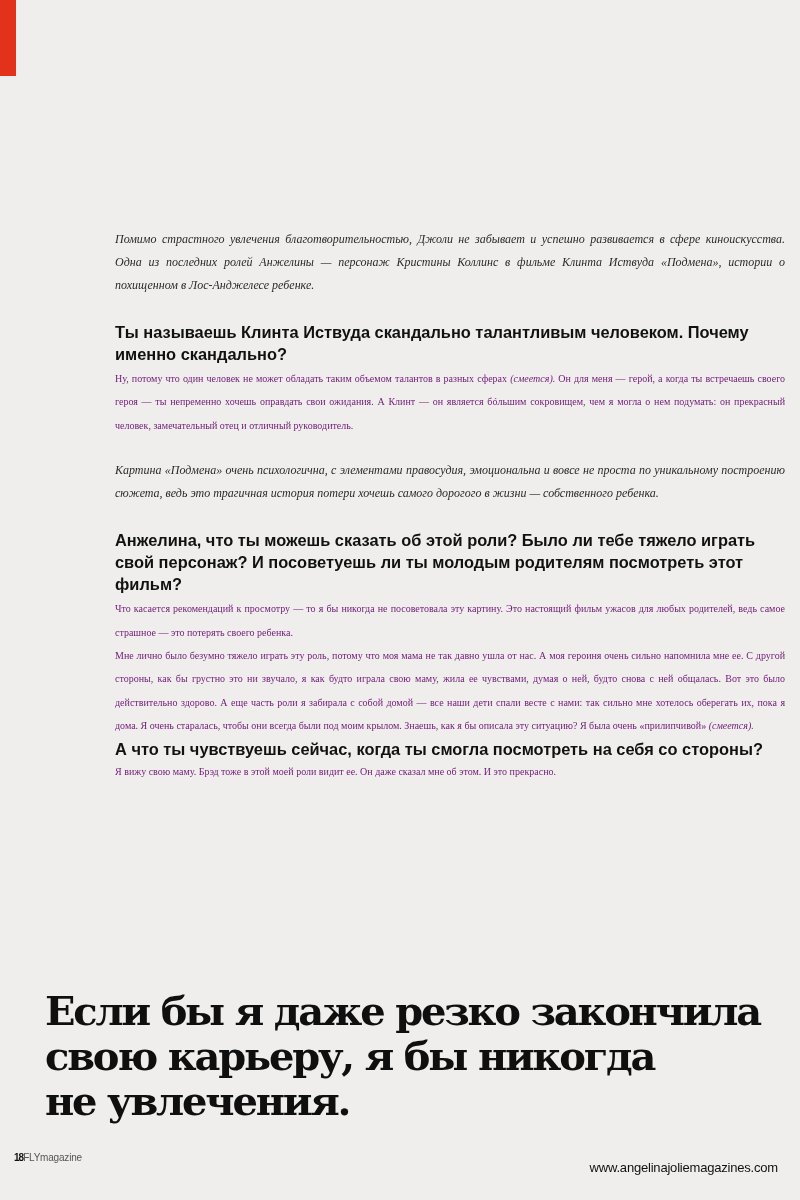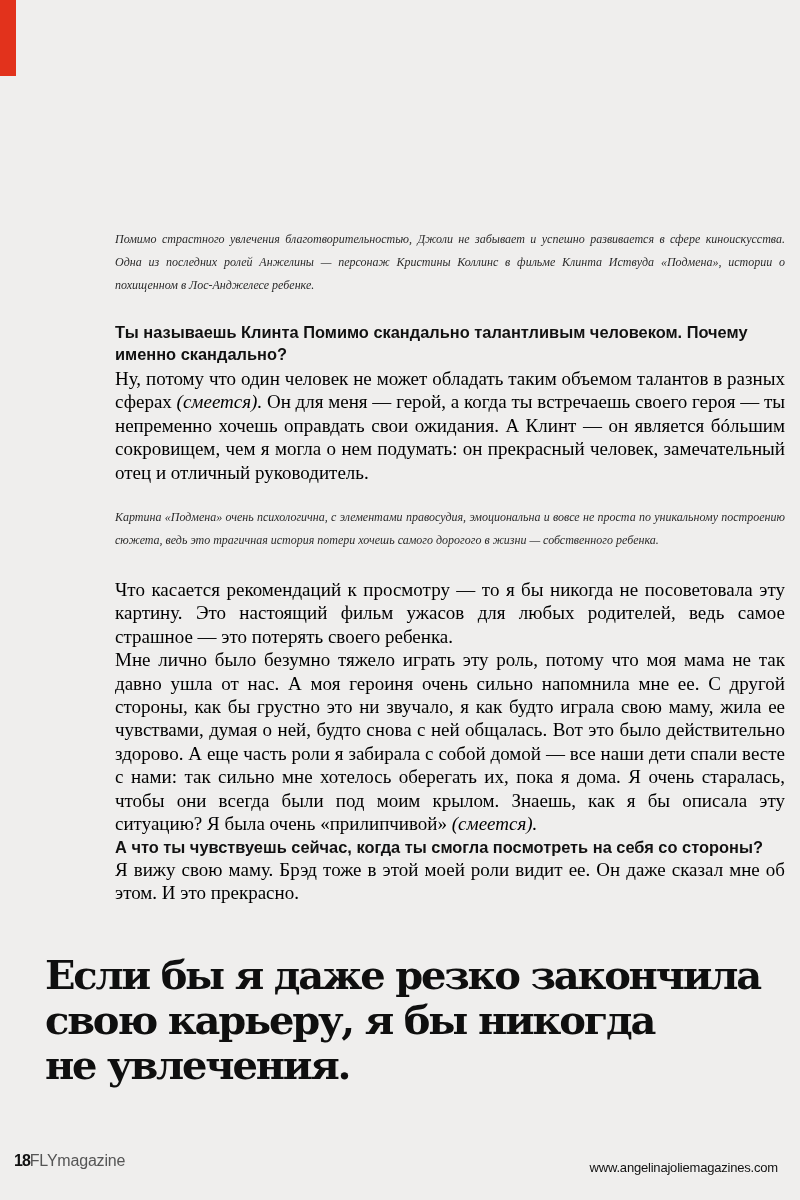--- a/index.html
+++ b/index.html
@@ -41,52 +41,52 @@
     .question {
       font-family: "Liberation Sans", sans-serif;
       font-weight: bold;
       font-size: 16.4px;
       line-height: 22px;
       color: #111;
       margin: 0;
     }
     .answer {
       font-family: "Liberation Serif", serif;
-      font-size: 19px;
+      font-size: 10px;
       line-height: 23.4px;
-      color: #000000;
+      color: #701a75;
       text-align: justify;
       margin: 0;
     }
     .answer em {
       font-style: italic;
     }
     .gap-lg { height: 24px; }
     .gap-md { height: 22px; }
     .gap-sm { height: 2px; }
     .pullquote {
       position: absolute;
       left: 45px;
-      top: 952px;
+      top: 988px;
       width: 740px;
       font-family: "DejaVu Serif", serif;
       font-weight: bold;
       font-size: 40px;
       line-height: 45px;
       letter-spacing: -2.2px;
       color: #0f0f0f;
       margin: 0;
     }
     .pullquote span { display: block; white-space: nowrap; }
     .footer-left {
       position: absolute;
       left: 14px;
       top: 1152px;
       font-family: "Liberation Sans", sans-serif;
-      font-size: 16px;
+      font-size: 10px;
       color: #555;
       letter-spacing: -0.2px;
     }
     .footer-left .pg {
       font-weight: bold;
       color: #111;
       letter-spacing: -1px;
     }
     .footer-right {
       position: absolute;
@@ -101,30 +101,31 @@
 </head>
 <body>
 
 <div class="red-tab"></div>
 
 <div class="article">
   <p class="lede">Помимо страстного увлечения благотворительностью, Джоли не забывает и успешно развивается в сфере киноискусства. Одна из последних ролей Анжелины — персонаж Кристины Коллинс в фильме Клинта Иствуда «Подмена», истории о похищенном в Лос-Анджелесе ребенке.</p>
 
   <div class="gap-lg"></div>
 
-  <p class="question">Ты называешь Клинта Помимо скандально талантливым человеком. Почему именно скандально?</p>
+  <p class="question">Ты называешь Клинта Иствуда скандально талантливым человеком. Почему именно скандально?</p>
   <div class="gap-sm"></div>
   <p class="answer"><span>Ну, потому что один человек не может обладать таким объемом талантов в разных сферах </span><em>(смеется).</em><span> Он для меня — герой, а когда ты встречаешь своего героя — ты непременно хочешь оправдать свои ожидания. А Клинт — он является бóльшим сокровищем, чем я могла о нем подумать: он прекрасный человек, замечательный отец и отличный руководитель.</span></p>
 
   <div class="gap-md"></div>
 
   <p class="note">Картина «Подмена» очень психологична, с элементами правосудия, эмоциональна и вовсе не проста по уникальному построению сюжета, ведь это трагичная история потери хочешь самого дорогого в жизни — собственного ребенка.</p>
 
   <div class="gap-lg"></div>
 
+  <p class="question">Анжелина, что ты можешь сказать об этой роли? Было ли тебе тяжело играть свой персонаж? И посоветуешь ли ты молодым родителям посмотреть этот фильм?</p>
   <div class="gap-sm"></div>
   <p class="answer">Что касается рекомендаций к просмотру — то я бы никогда не посоветовала эту картину. Это настоящий фильм ужасов для любых родителей, ведь самое страшное — это потерять своего ребенка.</p>
   <p class="answer"><span>Мне лично было безумно тяжело играть эту роль, потому что моя мама не так давно ушла от нас. А моя героиня очень сильно напомнила мне ее. С другой стороны, как бы грустно это ни звучало, я как будто играла свою маму, жила ее чувствами, думая о ней, будто снова с ней общалась. Вот это было действительно здорово. А еще часть роли я забирала с собой домой — все наши дети спали весте с нами: так сильно мне хотелось оберегать их, пока я дома. Я очень старалась, чтобы они всегда были под моим крылом. Знаешь, как я бы описала эту ситуацию? Я была очень «прилипчивой» </span><em>(смеется).</em></p>
 
   <p class="question">А что ты чувствуешь сейчас, когда ты смогла посмотреть на себя со стороны?</p>
   <p class="answer">Я вижу свою маму. Брэд тоже в этой моей роли видит ее. Он даже сказал мне об этом. И это прекрасно.</p>
 </div>
 
 <div class="pullquote">
   <span>Если бы я даже резко закончила</span>

